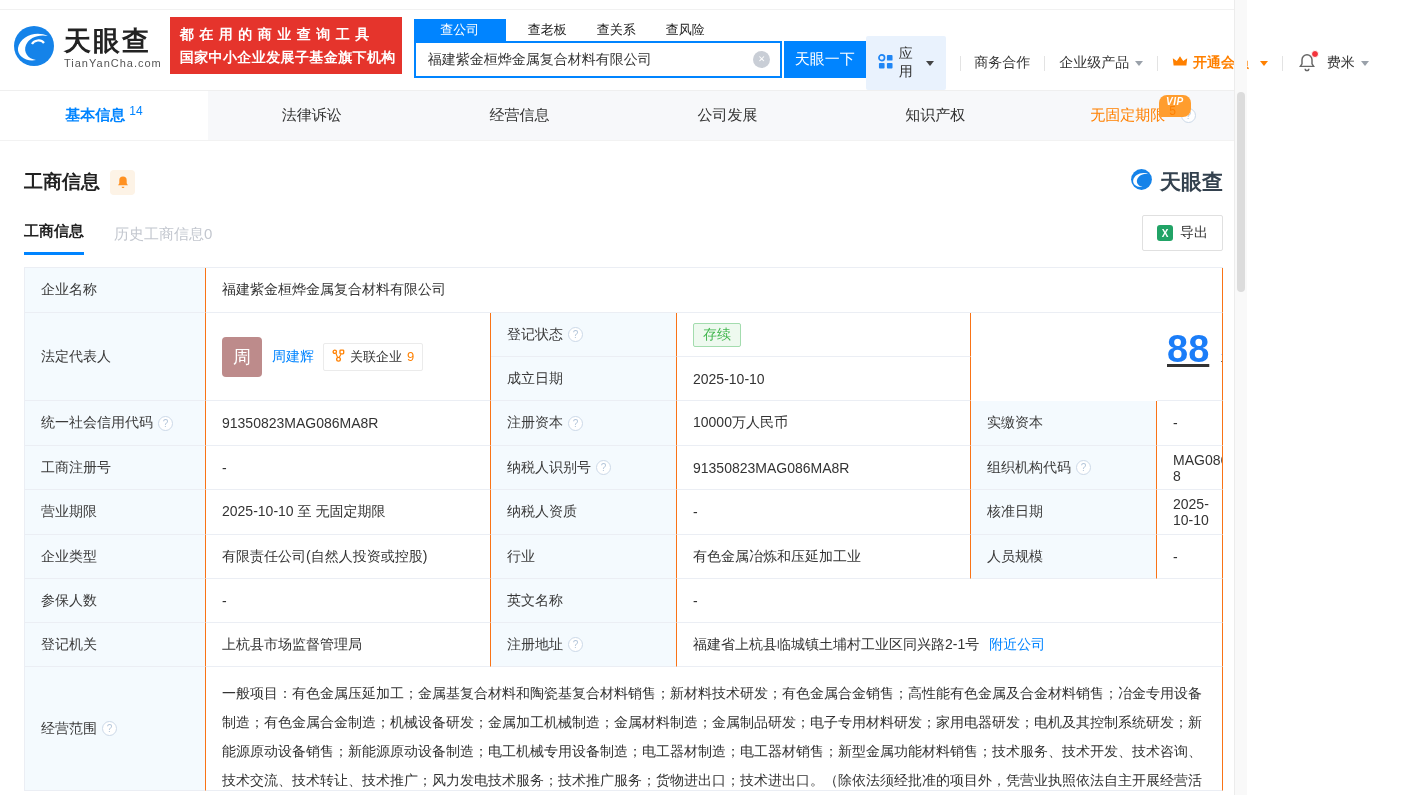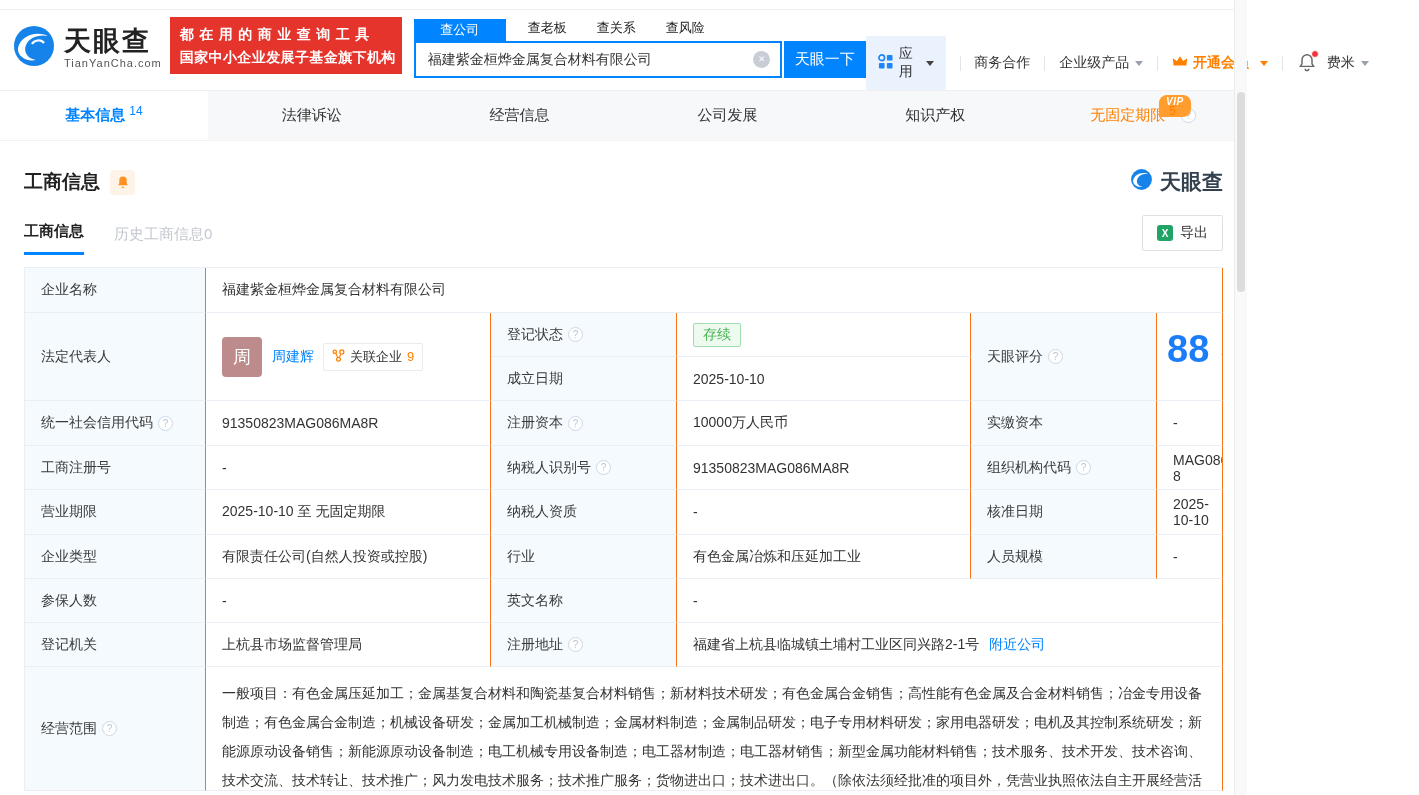--- a/index.html
+++ b/index.html
@@ -14,21 +14,21 @@
   .logo-text { margin-left:6px; }
   .logo-brand { font-size:27px; font-weight:700; color:#222; letter-spacing:2px; line-height:1.1; }
   .logo-domain { font-size:11px; color:#555; letter-spacing:1px; margin-top:1px; }
   .promo { margin:7px 0 0 8px; width:232px; height:57px; background:#e5342c; color:#fff;
     display:flex; flex-direction:column; justify-content:center; padding:0 10px; }
   .promo div { font-size:14px; font-weight:700; line-height:1.6; white-space:nowrap; }
   .promo .l1 { letter-spacing:5.5px; }
   .promo .l2 { letter-spacing:0.4px; }
 
   .search-area { margin:9px 0 0 12px; }
-  .stabs { display:flex; align-items:flex-start; height:22px; }
+  .stabs { display:flex; align-items:center; height:22px; }
   .stab { font-size:13px; color:#222; margin-right:30px; cursor:pointer; }
   .stab.active { background:#0084ff; color:#fff; width:92px; height:22px; margin-right:22px;
     display:flex; align-items:center; justify-content:center; font-size:13px; }
   .search-row { display:flex; }
   .search-box { position:relative; width:368px; height:37px; border:2px solid #0084ff; background:#fff; display:flex; align-items:center; }
   .search-box input { border:none; outline:none; width:100%; height:100%; padding:0 36px 0 12px; font-size:14px; color:#333;
     font-family:"Liberation Sans","DejaVu Sans",sans-serif; }
   .clear-btn { position:absolute; right:10px; width:17px; height:17px; border-radius:50%; background:#c9ced6;
     color:#fff; font-size:11px; display:flex; align-items:center; justify-content:center; cursor:pointer; }
   .clear-btn::before { content:"✕"; transform:scale(.8); }
@@ -86,21 +86,21 @@
   .cell { border-right:1px solid #f97316; border-bottom:1px solid #ebeef4; padding:0 16px;
     display:flex; align-items:center; font-size:14px; color:#333; overflow:hidden; }
   .cell.lb { background:#f4fafe; color:#3a3a3a; }
   .status-badge { color:#44b750; background:#eef9ef; border:1px solid #a3dcae; border-radius:2px; padding:2px 9px; font-size:14px; }
   .avatar { width:40px; height:40px; background:#bd8b8b; border-radius:4px; color:#fff; font-size:18px;
     display:flex; align-items:center; justify-content:center; margin-right:10px; cursor:pointer; flex:none; }
   a.blue, .blue-link { color:#0084ff; text-decoration:none; cursor:pointer; }
   .rel-badge { display:flex; align-items:center; gap:5px; border:1px solid #ebebeb; border-radius:2px;
     padding:4px 8px; font-size:13px; color:#333; margin-left:9px; cursor:pointer; background:#fff; }
   .rel-badge .n { color:#ff8000; }
-  .score-cell { gap:10px; padding:0 8px 16px 10px; }
+  .score-cell { gap:10px; padding:0 8px 16px 10px;text-decoration:underline; }
   .score-num { font-size:38px; font-weight:700; color:#1b7df8; line-height:1; }
   .score-unit { font-size:15px; color:#1b7df8; margin:14px 0 0 2px; }
   .scope-val { display:block; padding:12px 16px; line-height:29px; align-items:flex-start; }
   .addr-link { margin-left:10px; }
 
   
   .scrollbar { position:absolute; top:0; right:0; width:13px; height:795px; background:#f9f9f9; border-left:1px solid #ececec; }
   .scroll-thumb { position:absolute; top:92px; left:2px; width:8px; height:200px; background:#dcdcdc; border-radius:4px; }
 </style>
 </head>
@@ -283,24 +283,20 @@
         <span class="status-badge">存续</span>
       </div>
 
       <div class="cell lb" style="grid-area:3/3/4/4">
         <span>成立日期</span>
       </div>
       <div class="cell" style="grid-area:3/4/4/5">
         <span>2025-10-10</span>
       </div>
 
-      <div class="cell lb" style="grid-area:2/5/4/6">
-        <span>天眼评分</span>
-        <span class="q"></span>
-      </div>
       <div class="cell score-cell" style="grid-area:2/6/4/7">
         <span class="score-num">88</span>
         <span class="score-unit">分</span>
         <span>
           <svg viewBox="0 0 142 78" width="142" height="78">
             <g stroke="#e2edfa" stroke-width="1" fill="none">
               <path d="M6 8 H139 M6 19 H139 M6 30 H139 M6 41 H139 M6 52 H139"></path>
               <path d="M6 8 V63 M23 8 V63 M39 8 V63 M56 8 V63 M72 8 V63 M89 8 V63 M106 8 V63 M122 8 V63 M139 8 V63"></path>
             </g>
             <defs>

